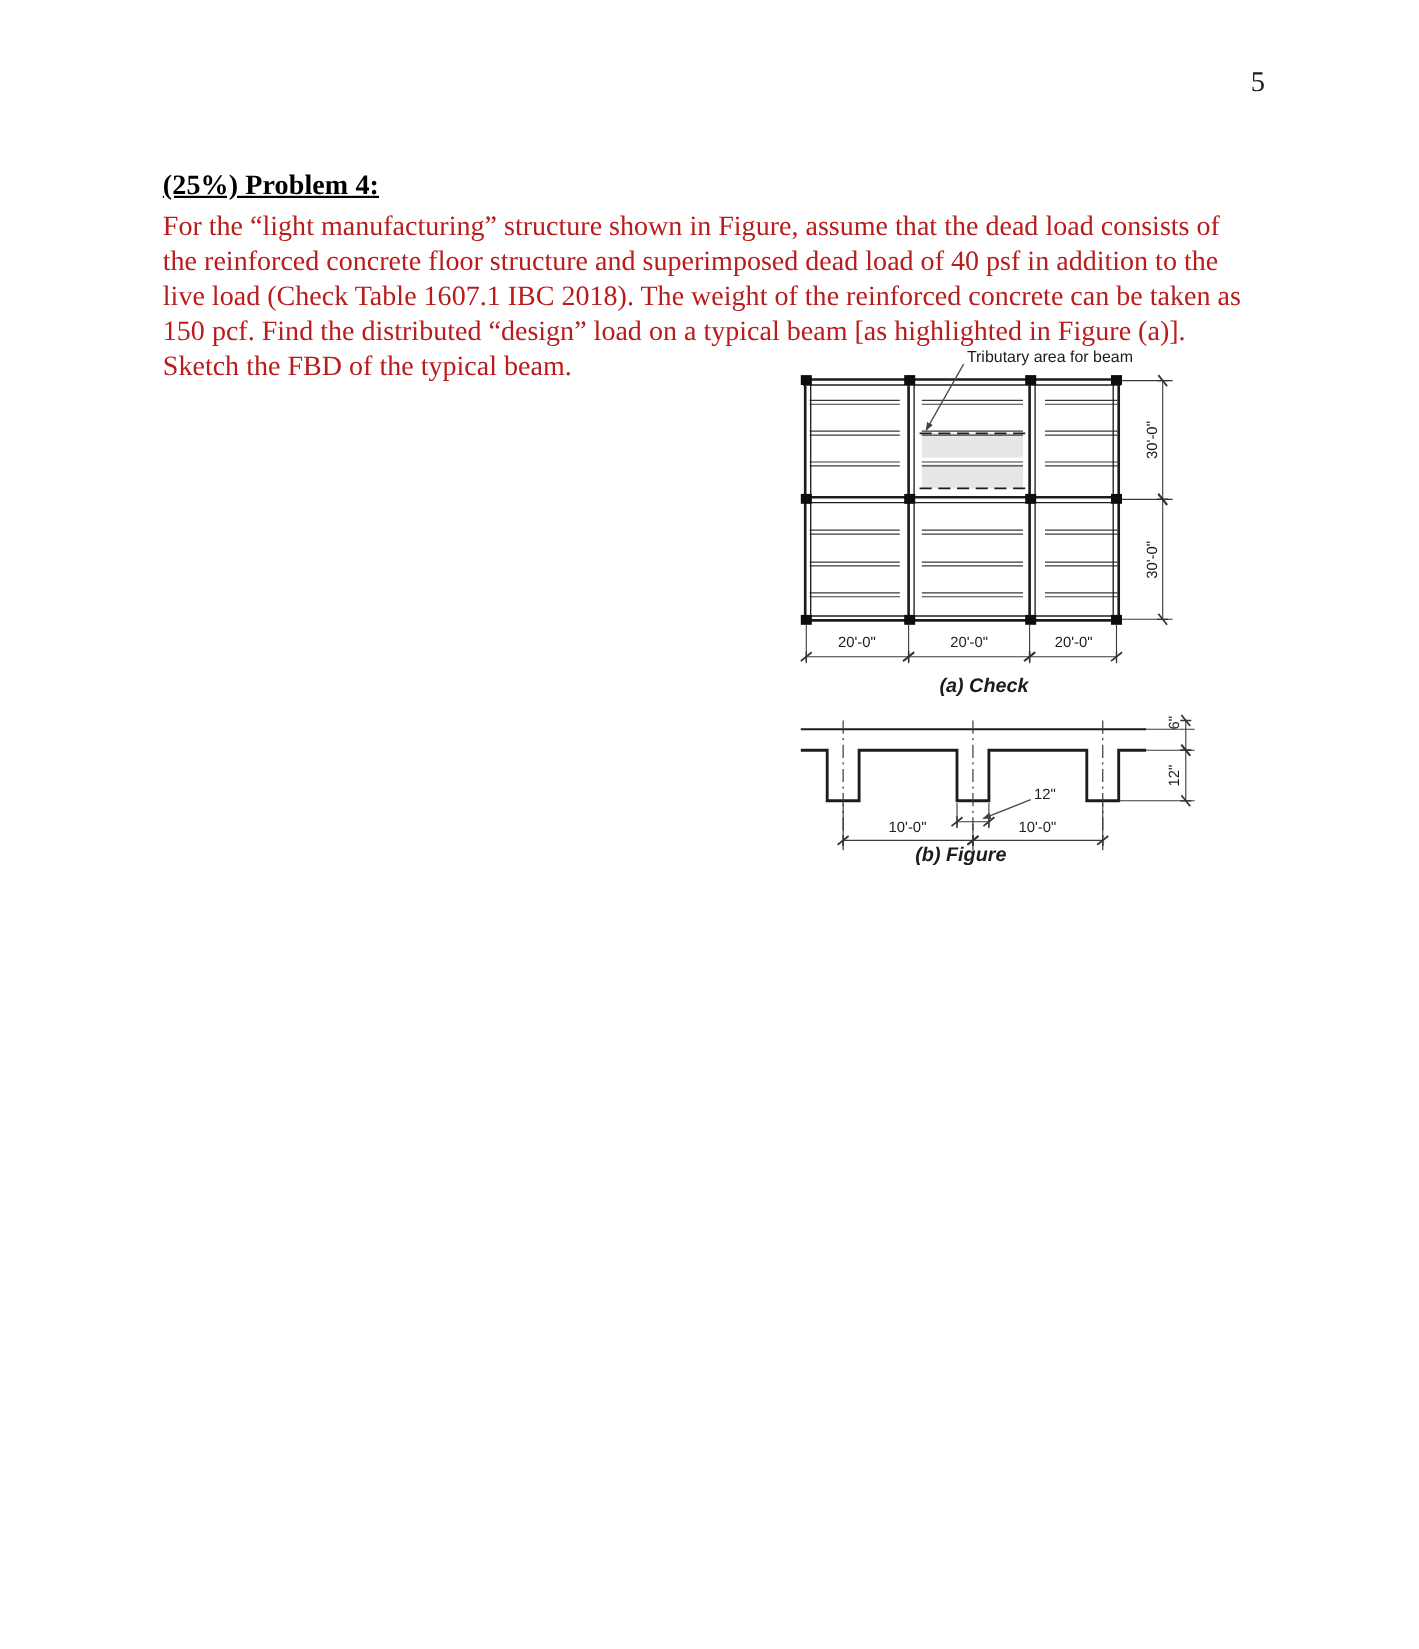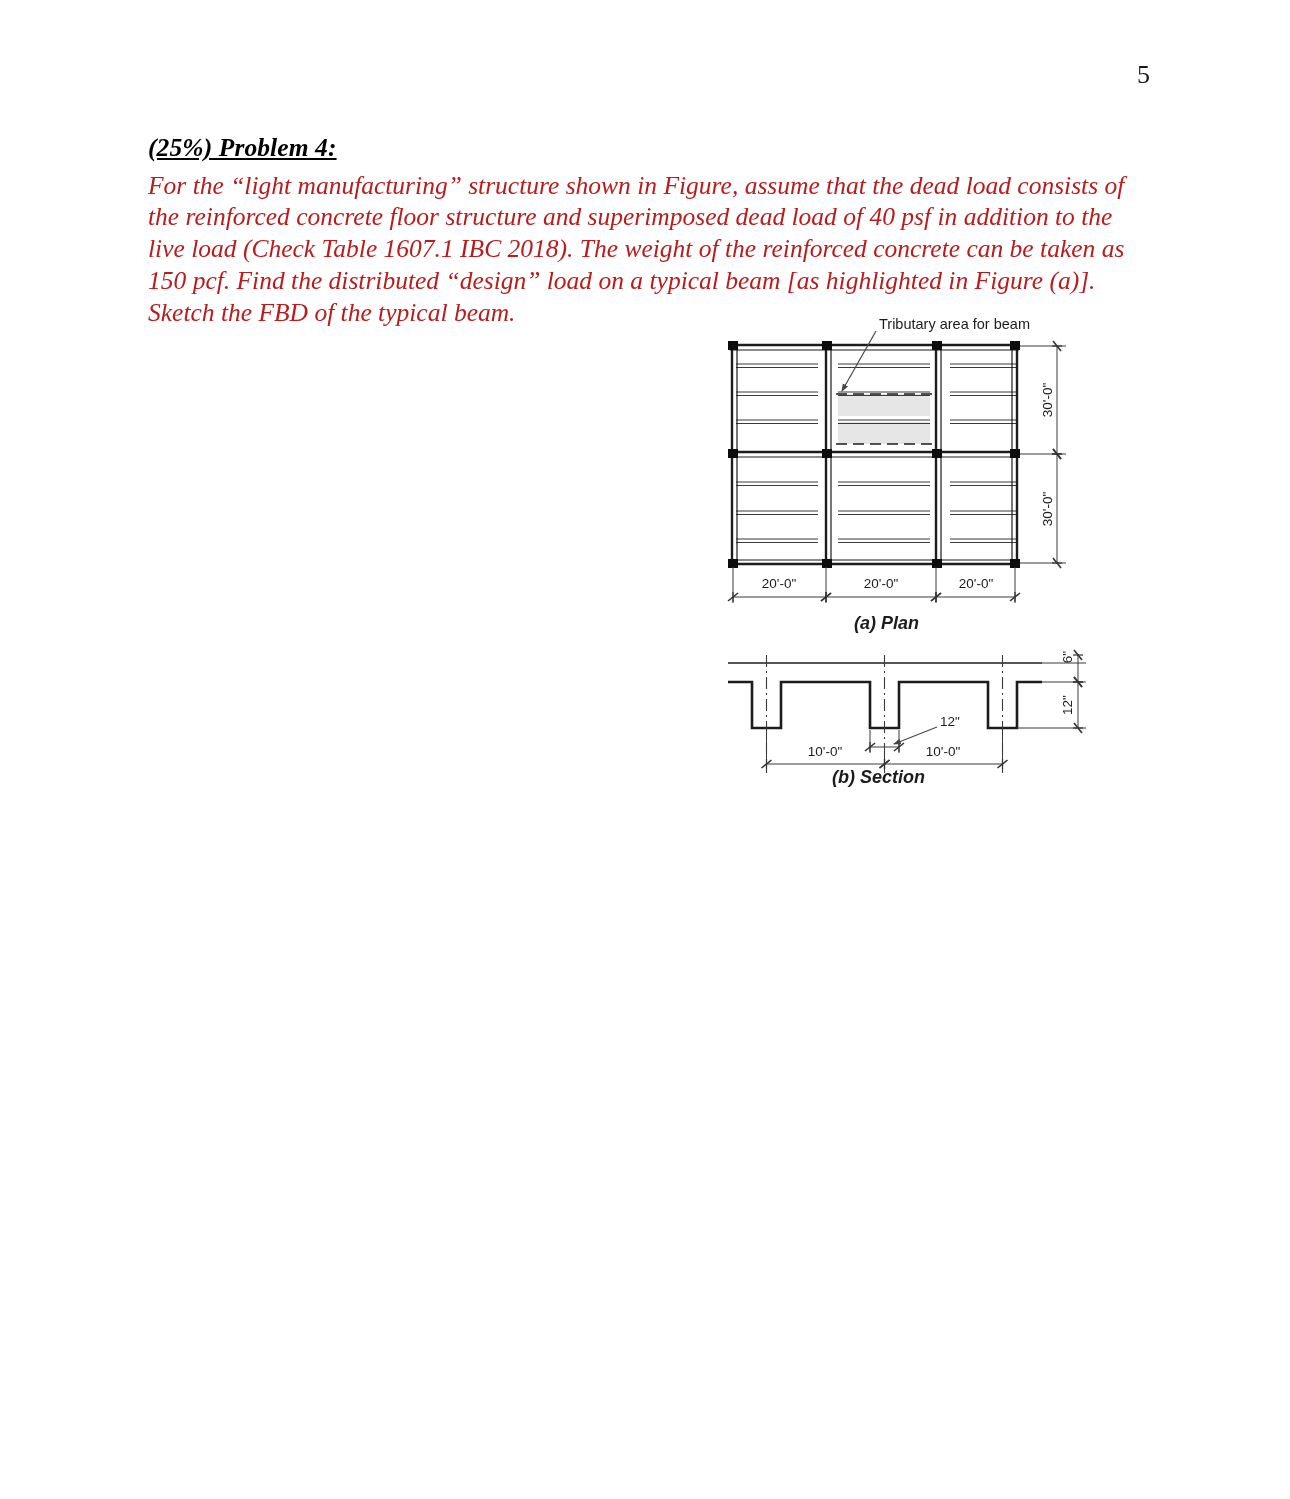--- a/index.html
+++ b/index.html
@@ -30,23 +30,22 @@
     font-family: "Liberation Serif", serif;
     font-size: 26px;
     line-height: 1;
     color: #1a1a1a;
   }
 
   
   .text-block {
     position: absolute;
     left: 148px;
-    top: 132px;
+    top: 152px;
     width: 990px;
-    font-style: italic;
   }
   .problem-heading {
     font-family: "Liberation Serif", serif;
     font-size: 25.5px;
     font-weight: bold;
     text-decoration: underline;
     letter-spacing: 0.1px;
     margin: 0 0 5px 0;
     line-height: 1.28;
   }
@@ -246,21 +245,21 @@
 
         <line x1="19" y1="282" x2="112" y2="282" marker-start="url(#tick)" marker-end="url(#tick)"></line>
         <line x1="112" y1="282" x2="222" y2="282" marker-start="url(#tick)" marker-end="url(#tick)"></line>
         <line x1="222" y1="282" x2="301" y2="282" marker-start="url(#tick)" marker-end="url(#tick)"></line>
       </g>
       <text class="dim-txt" x="65" y="273" text-anchor="middle">20'-0"</text>
       <text class="dim-txt" x="167" y="273" text-anchor="middle">20'-0"</text>
       <text class="dim-txt" x="262" y="273" text-anchor="middle">20'-0"</text>
     </svg>
 
-    <div class="fig-caption" id="caption-plan">(a) Plan</div>
+    <div class="fig-caption" id="caption-plan">(a) Check</div>
 
     <svg class="fig-svg" id="section-svg" width="420" height="160" viewBox="0 0 420 160" style="position:absolute;left:0;top:330px;">
       <defs>
         <marker id="arrHead2" markerWidth="8" markerHeight="8" refX="7" refY="4" orient="auto" markerUnits="userSpaceOnUse">
           <path d="M0,1 L8,4 L0,7 z" fill="#444"></path>
         </marker>
         <marker id="tick2" markerWidth="14" markerHeight="14" refX="7" refY="7" orient="auto" markerUnits="userSpaceOnUse">
           <path d="M2,11 L12,3" stroke="#333" stroke-width="1.6"></path>
           <path d="M7,2 L7,12" stroke="#333" stroke-width="1.2"></path>
         </marker>
@@ -299,16 +298,16 @@
         <line x1="328" y1="18" x2="372" y2="18"></line>
         <line x1="328" y1="37" x2="372" y2="37"></line>
         <line x1="303" y1="83" x2="372" y2="83"></line>
         <line x1="364" y1="10" x2="364" y2="37" marker-start="url(#tick2)" marker-end="url(#tick2)"></line>
         <line x1="364" y1="37" x2="364" y2="83" marker-start="url(#tick2)" marker-end="url(#tick2)"></line>
       </g>
       <text class="dim-txt" x="358" y="12" transform="rotate(-90 358 12)" text-anchor="middle">6"</text>
       <text class="dim-txt" x="358" y="60" transform="rotate(-90 358 60)" text-anchor="middle">12"</text>
     </svg>
 
-    <div class="fig-caption" id="caption-section">(b) Section</div>
+    <div class="fig-caption" id="caption-section">(b) Figure</div>
 
   </div>
 </div>
 
 </body></html>

